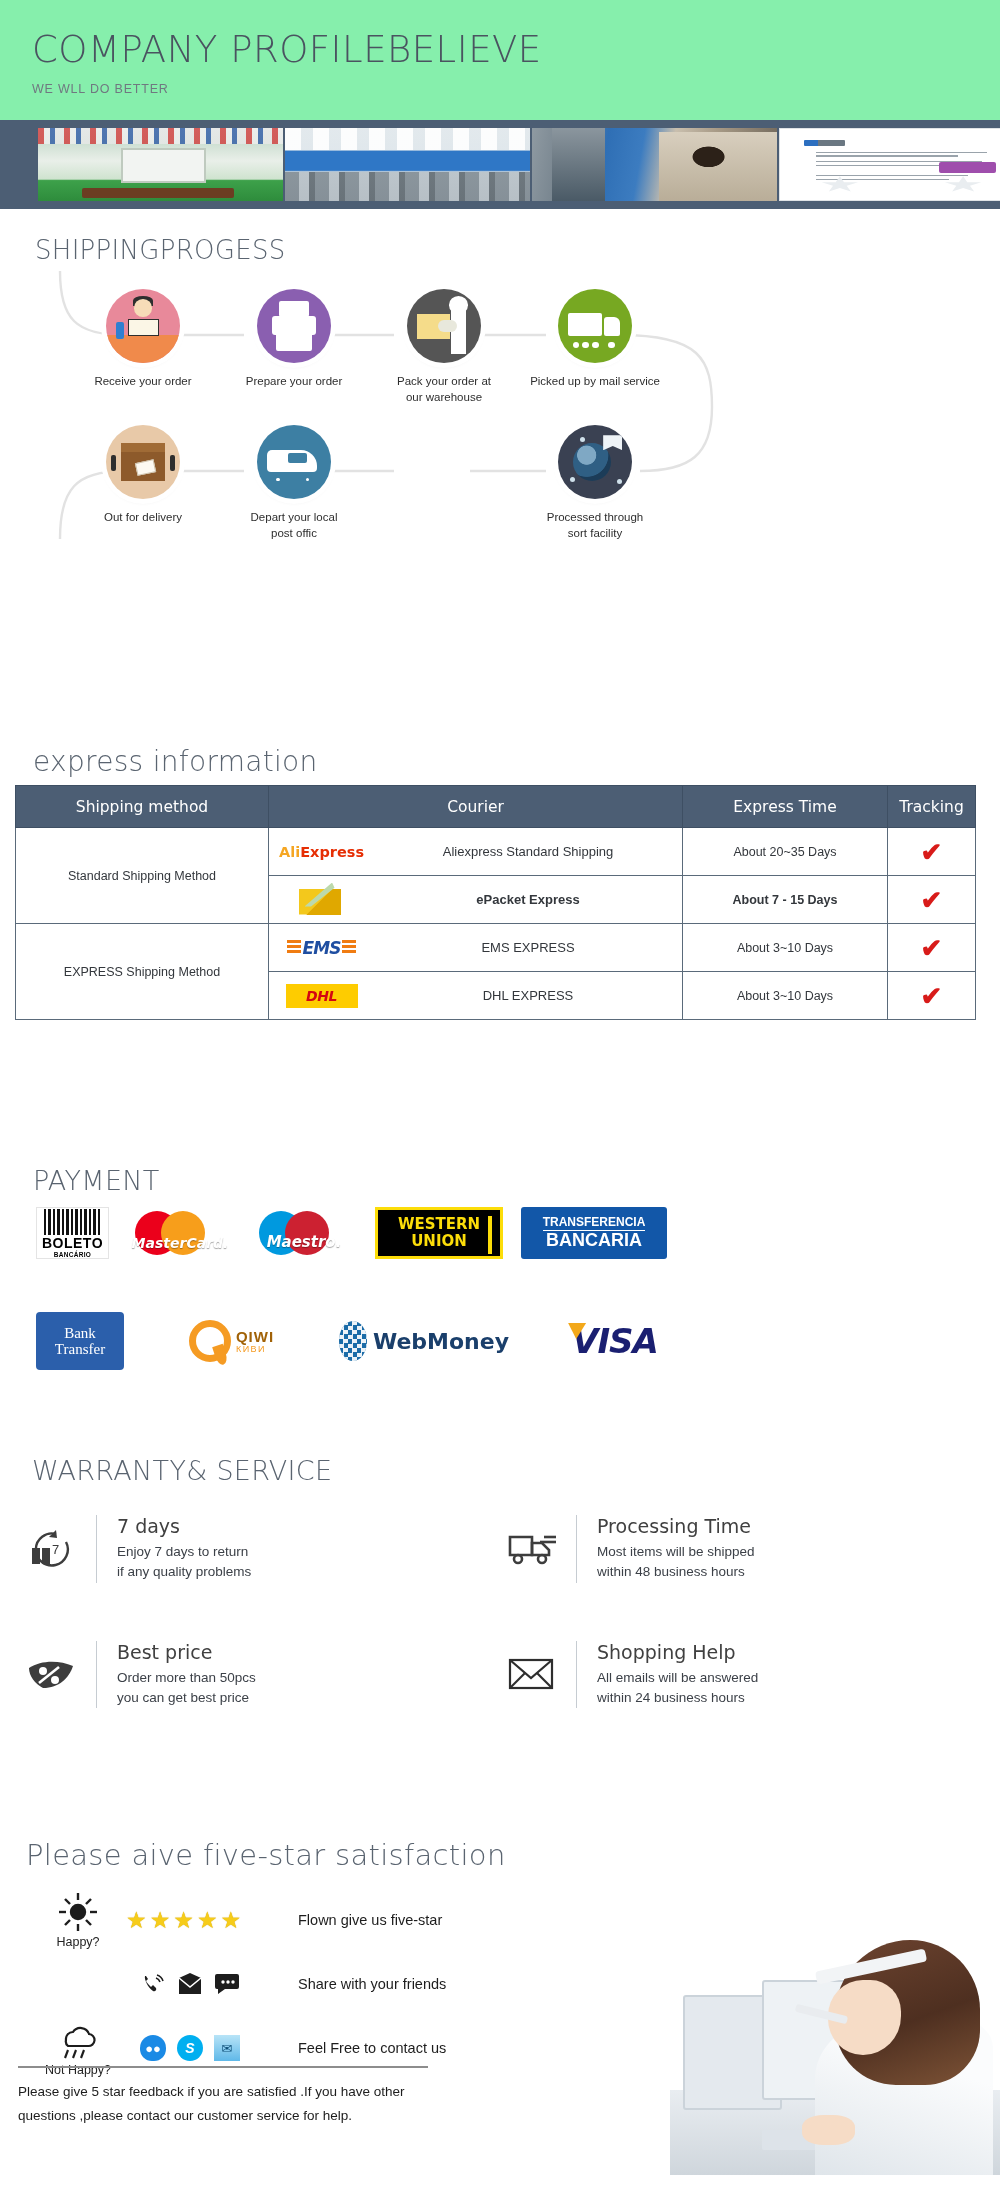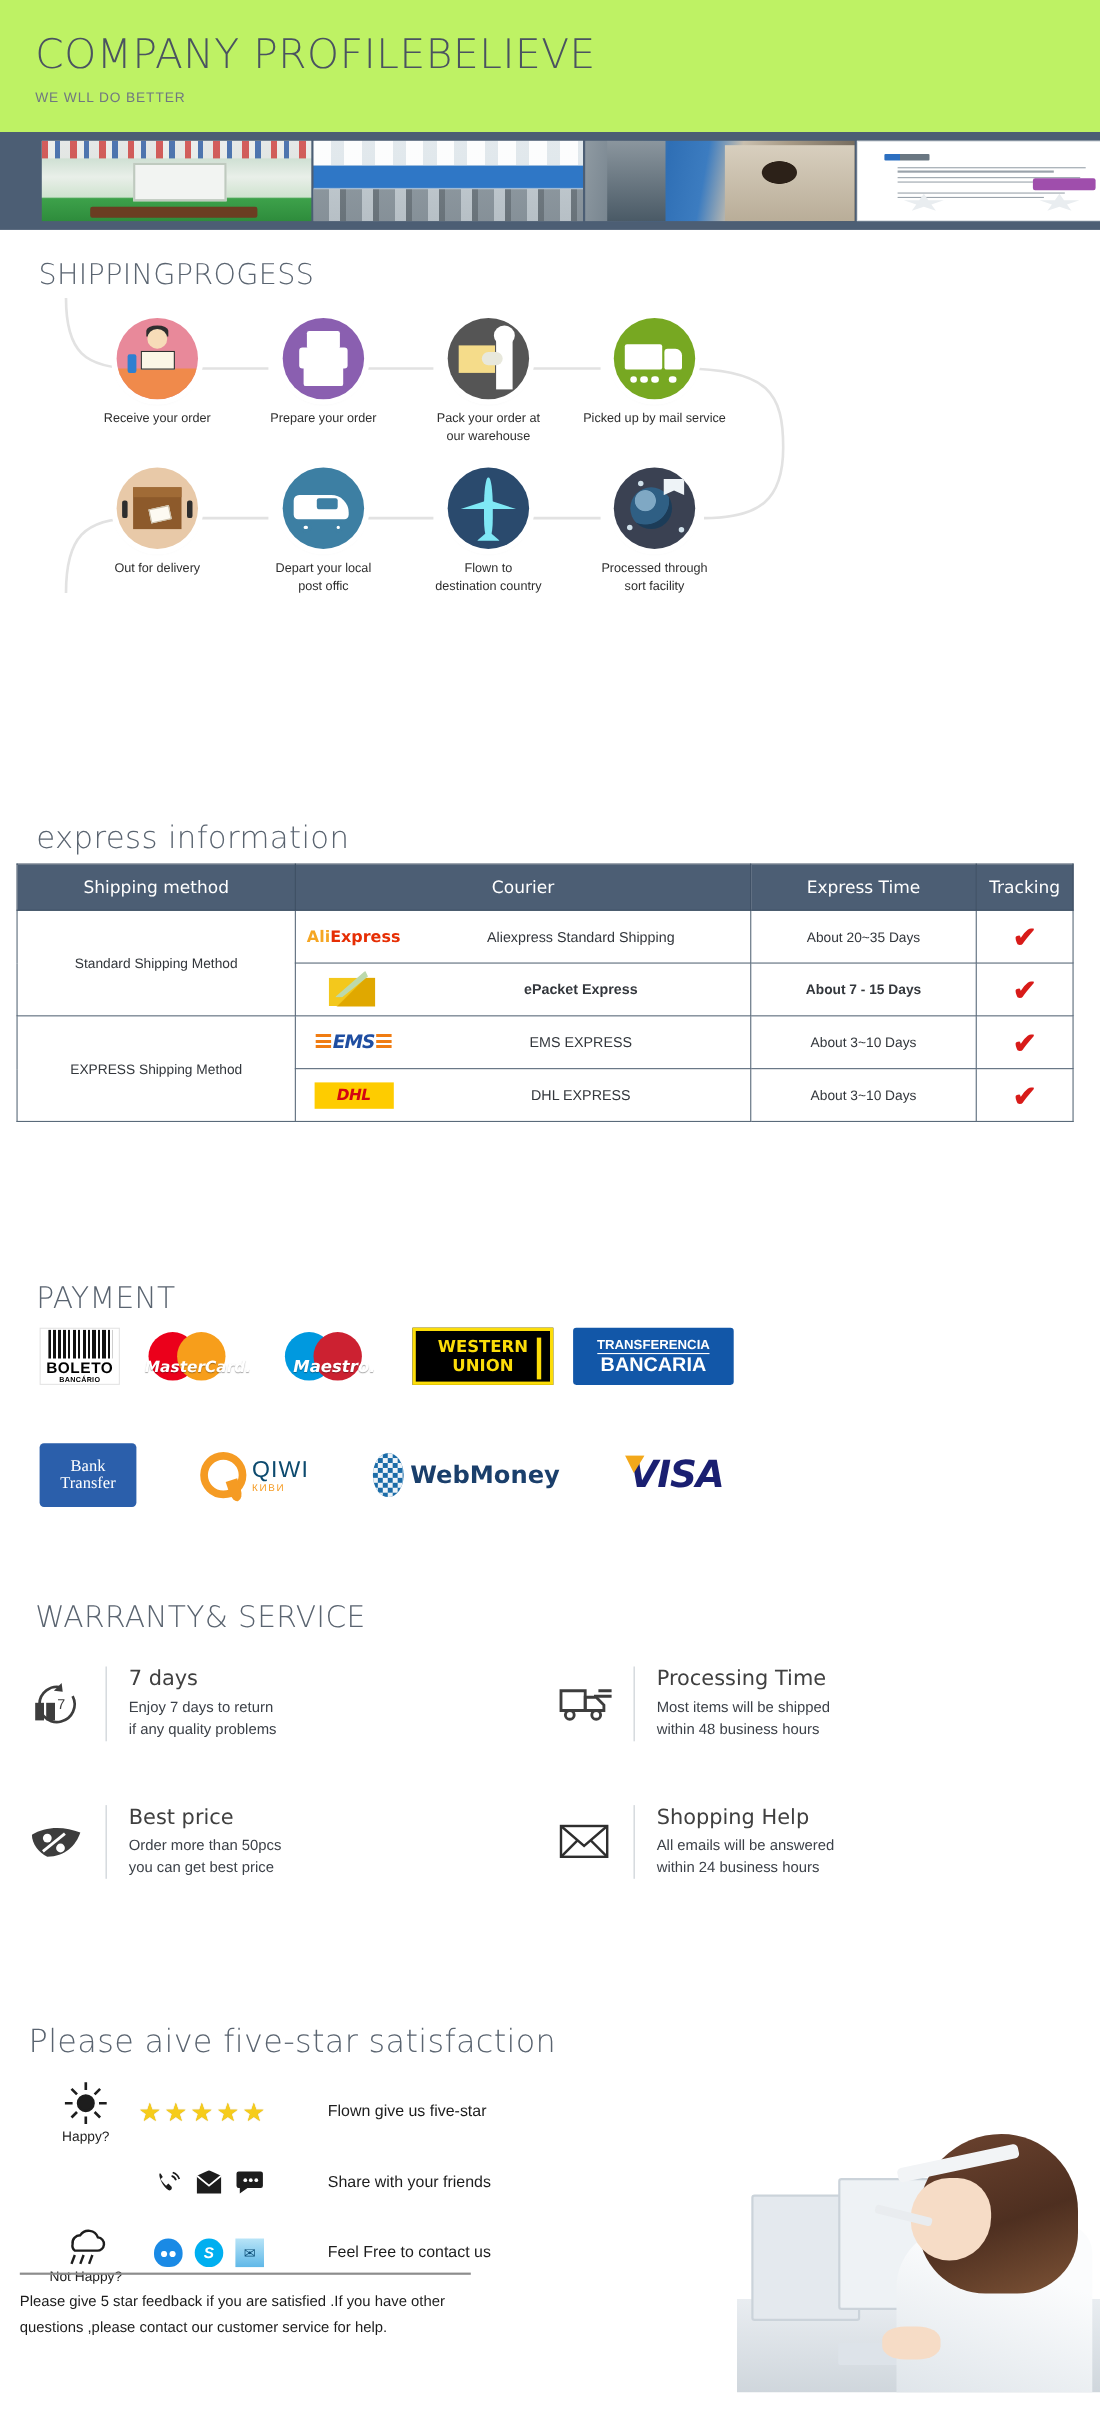--- a/index.html
+++ b/index.html
@@ -6,21 +6,21 @@
   body {
     width: 1000px;
     height: 2197px;
     background: #ffffff;
     font-family: "Liberation Sans", sans-serif;
     overflow: hidden;
     position: relative;
   }
 
   
-  .header { padding: 30px 0 0 32px; height: 135px; background:#bef264; }
+  .header { padding: 30px 0 0 32px; height: 135px; background:#86efac; }
   .header h1 {
     font-size: 37px;
     font-weight: 300;
     color: #4a5360;
     letter-spacing: 0.5px;
     line-height: 1.1;
     font-family: "DejaVu Sans", sans-serif;
     font-stretch: condensed;
   }
   .header .sub {
@@ -263,21 +263,21 @@
   .p-tb .l2{color:#fff;font-size:18px;font-weight:800;line-height:1.1;}
 
   .p-bank{width:88px;height:58px;background:#2b5fab;border-radius:4px;flex-direction:column;}
   .p-bank .l{color:#fff;font-size:15px;font-family:"Liberation Serif",serif;line-height:1.1;}
 
   .p-qiwi{width:135px;gap:5px;}
   .p-qiwi .q{width:42px;height:42px;border-radius:50%;border:7px solid #f59b23;position:relative;}
   .p-qiwi .q::after{content:"";position:absolute;right:-2px;bottom:-10px;width:11px;height:20px;
      background:#f59b23;border-radius:0 0 50% 50%;transform:rotate(-18deg);}
   .p-qiwi .tw{display:flex;flex-direction:column;align-items:flex-start;}
-  .p-qiwi .t1{color:#0c4a6e;font-size:21px;font-weight:400;letter-spacing:1px;line-height:1;}
+  .p-qiwi .t1{color:#a16207;font-size:15px;font-weight:700;letter-spacing:1px;line-height:1;}
   .p-qiwi .t2{color:#f59b23;font-size:9px;letter-spacing:1.5px;}
 
   .p-wm{width:170px;gap:6px;}
   .p-wm .grid{width:40px;height:40px;border-radius:50%;
      background:#1b6ca8;position:relative;overflow:hidden;}
   .p-wm .grid::after{content:"";position:absolute;inset:0;
      background:repeating-conic-gradient(#fff 0 25%,transparent 0 50%) 0 0/9px 9px;opacity:.92;}
   .p-wm .t{color:#1a3f6b;font-size:22px;font-weight:700;font-family:"DejaVu Sans",sans-serif;}
 
   .p-visa{width:132px;}
@@ -448,31 +448,20 @@
         <div class="wn"></div>
       <div class="wh" style="left:22%;"></div>
         <div class="wh" style="left:62%;"></div>
     </div>
     <div class="caption">
       <span>Depart your local</span><br>
       <span>post offic</span>
     </div>
   </div>
 
-  <div class="step" style="left:369px; top:216px;">
-    <div class="bubble b-flown">
-      <div class="wg"></div>
-        <div class="fus"></div>
-        <div class="tl"></div>
-    </div>
-    <div class="caption">
-      <span>Flown to</span><br>
-      <span>destination country</span>
-    </div>
-  </div>
 
   <div class="step" style="left:520px; top:216px;">
     <div class="bubble b-sort">
       <div class="globe"></div>
         <div class="env"></div>
       <div class="dot" style="left:16%;top:70%;"></div>
       <div class="dot" style="right:14%;bottom:20%;"></div>
       <div class="dot" style="left:30%;top:16%;"></div>
     </div>
     <div class="caption">

